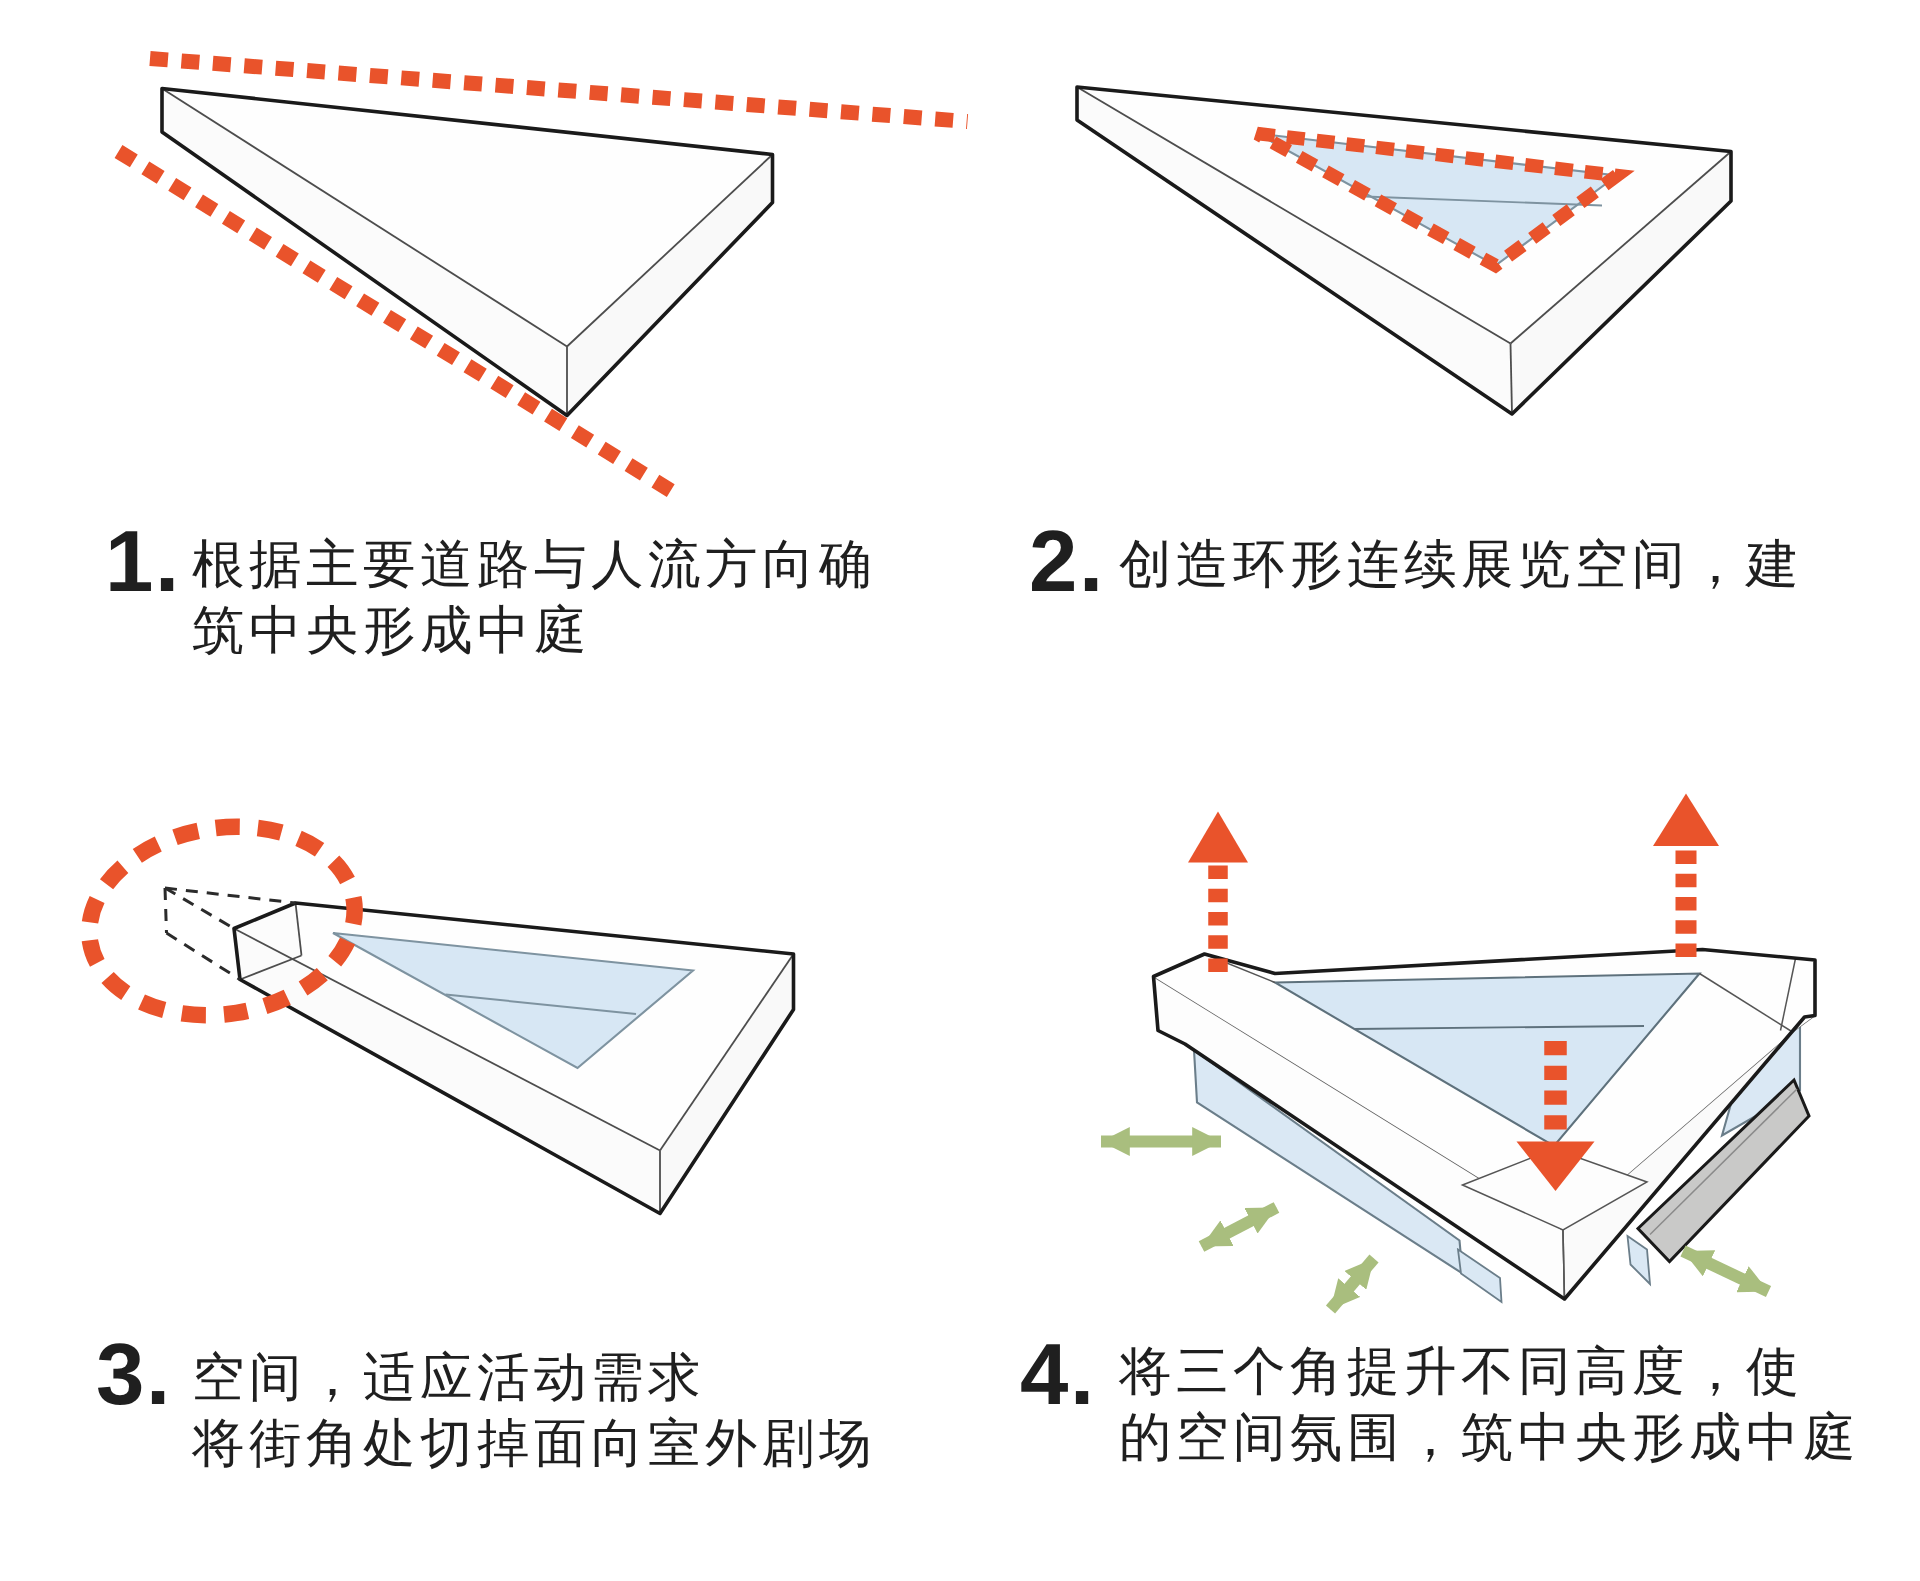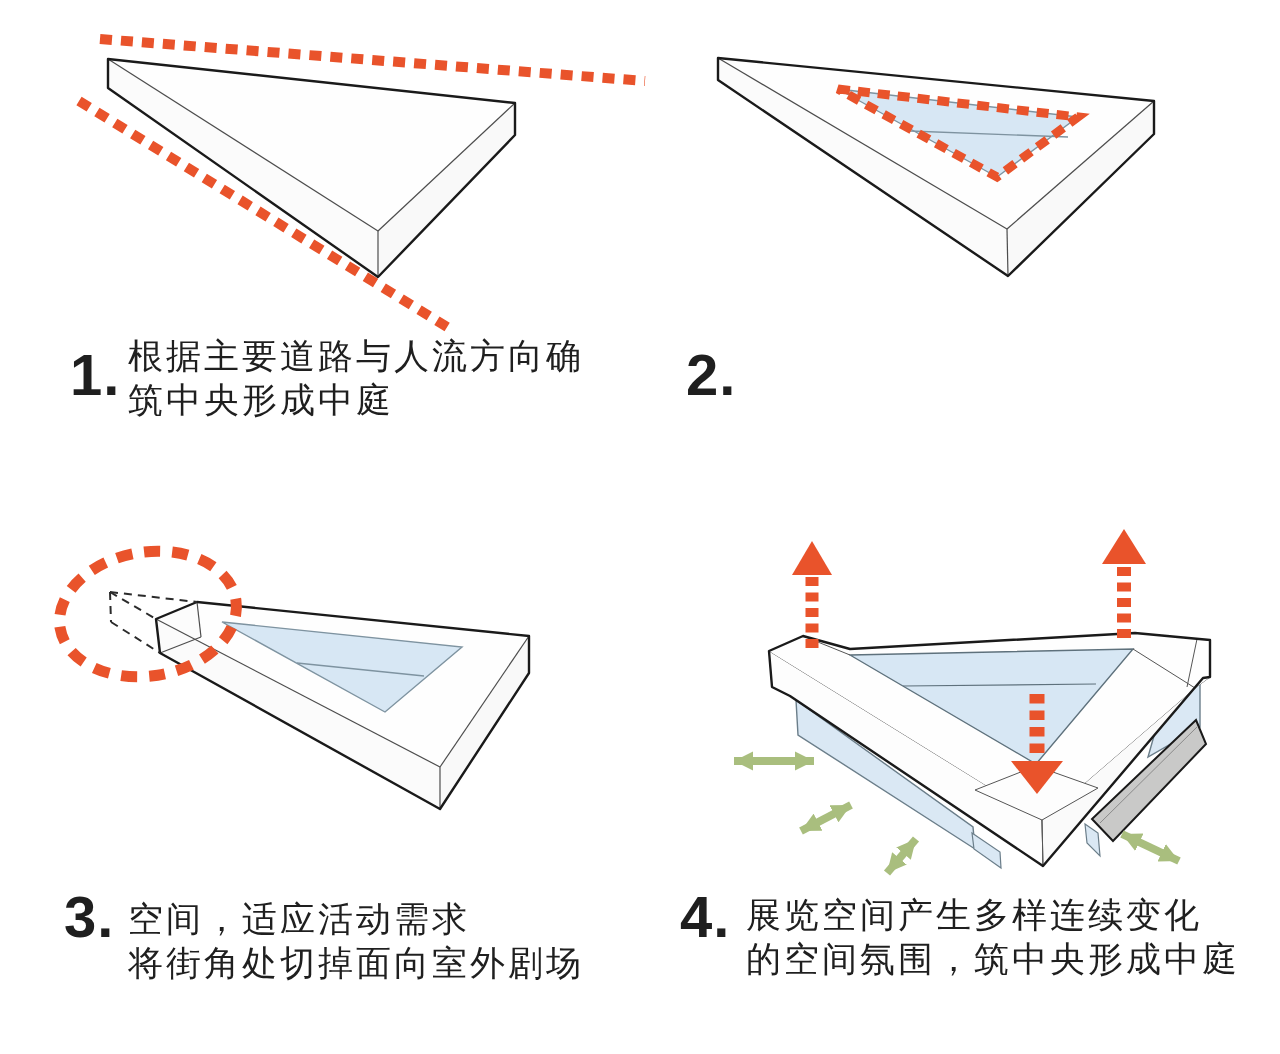--- a/index.html
+++ b/index.html
@@ -120,32 +120,33 @@
 
   <g stroke="#A9BE7E" stroke-width="8">
     <line x1="734" y1="761" x2="814" y2="761" marker-start="url(#gh)" marker-end="url(#gh)"></line>
     <line x1="801" y1="831" x2="851" y2="805" marker-start="url(#gh)" marker-end="url(#gh)"></line>
     <line x1="887" y1="873" x2="916" y2="839" marker-start="url(#gh)" marker-end="url(#gh)"></line>
     <line x1="1122" y1="834" x2="1179" y2="861" marker-start="url(#gh)" marker-end="url(#gh)"></line>
   </g>
 </svg>
 
 <div class="num" style="left:70px;top:346px">1.</div>
-<div class="cap" style="left:128px;top:334px">
+<div class="cap" style="left:128px;top:355px">
   <div>根据主要道路与人流方向确</div>
   <div>筑中央形成中庭</div>
 </div>
 
 <div class="num" style="left:686px;top:346px">2.</div>
 <div class="cap" style="left:746px;top:355px">
+  <div>创造环形连续展览空间，建</div>
 </div>
 
 <div class="num" style="left:64px;top:888px">3.</div>
 <div class="cap" style="left:128px;top:897px">
   <div>空间，适应活动需求</div>
   <div>将街角处切掉面向室外剧场</div>
 </div>
 
 <div class="num" style="left:680px;top:888px">4.</div>
 <div class="cap" style="left:746px;top:893px">
-  <div>展览空间产生多样连续变化</div>
+  <div>将三个角提升不同高度，使</div>
   <div>的空间氛围，筑中央形成中庭</div>
 </div>
 
 </body></html>

